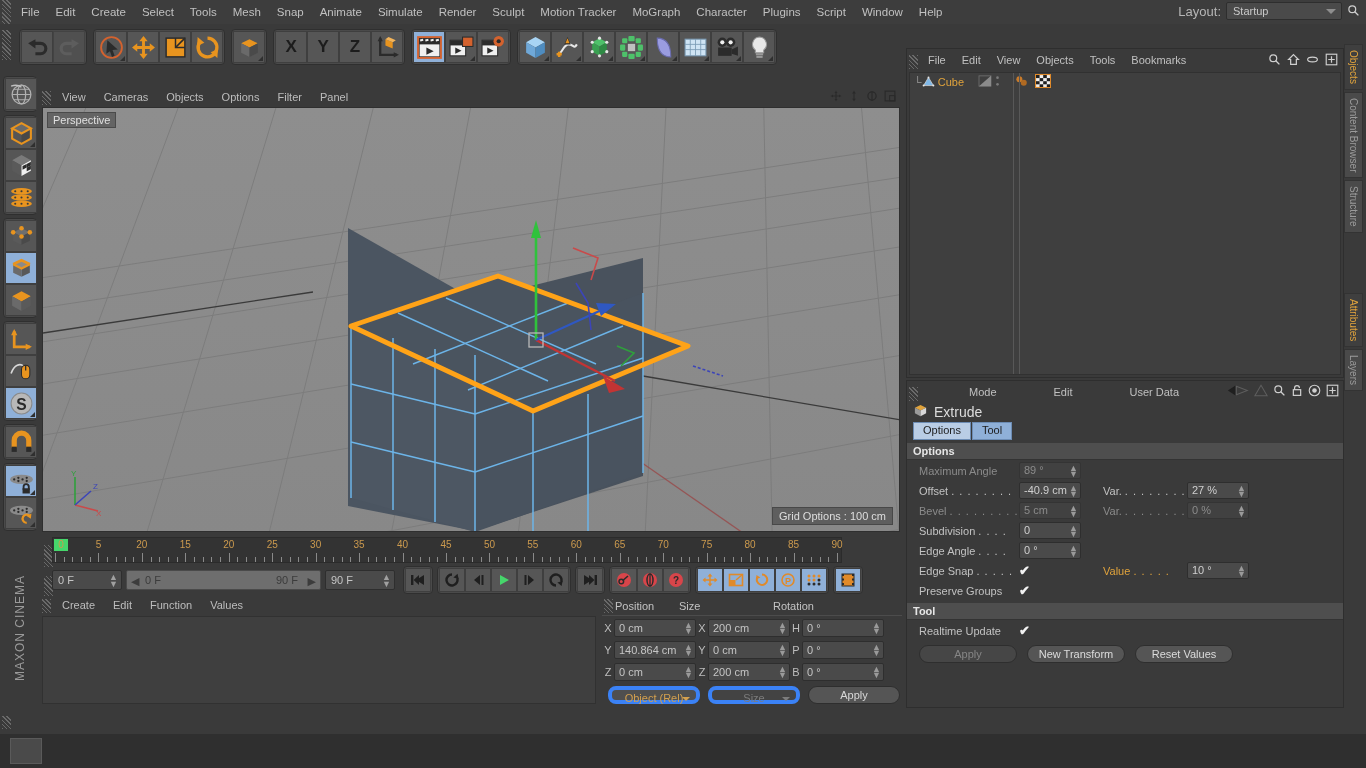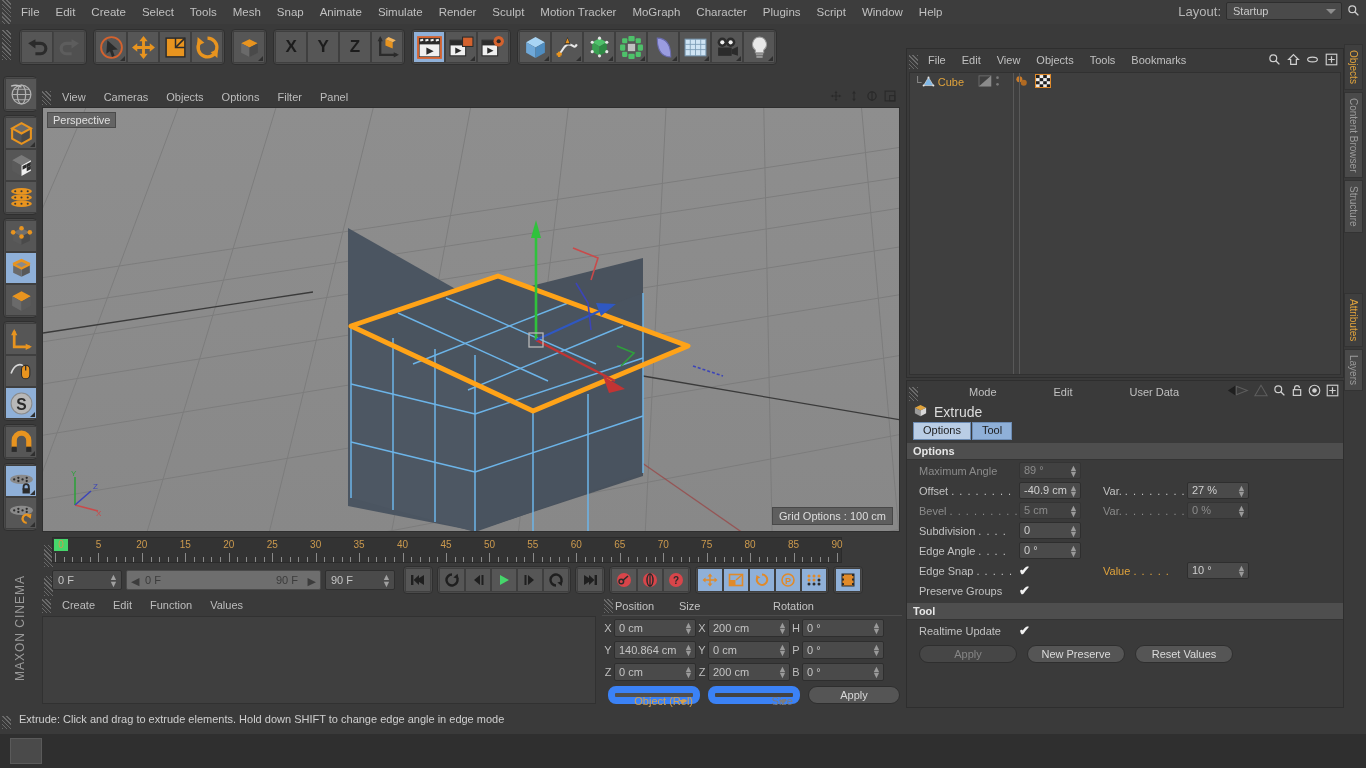--- a/index.html
+++ b/index.html
@@ -91,22 +91,22 @@
 
   
   .coord { position:absolute; left:602px; top:596px; width:300px; height:112px; background:#3a3a3a;}
   .coord-head { display:flex; height:20px; align-items:center; border-bottom:1px solid #4c4c4c;}
   .coord-head span { color:#c3c3c3; font-size:11px;}
   .cline { display:flex; align-items:center; height:20px; margin-top:2px; }
   .cax { width:12px; color:#bdbdbd; font-size:11px; text-align:center;}
   .cfield { width:82px; height:18px; background:#4a4a4a; border:1px solid #2e2e2e; border-radius:2px;
       color:#c5c5c5; font-size:11px; padding:0 12px 0 4px; line-height:16px; position:relative;}
   .cfield .spin{position:absolute;right:2px;top:2px;color:#9a9a9a;font-size:9px;line-height:6px;}
-  .dropbtn { height:18px; background:#4f4f4f; border:7px solid #3b82f6; border-radius:8px;
-      color:#d3a04f; font-size:11px; line-height:16px; text-align:right; position:relative;}
+  .dropbtn { height:18px; background:#4f4f4f; border:4px solid #3b82f6; border-radius:8px;
+      color:#d3a04f; font-size:11px; line-height:16px; text-align:center; position:relative;}
   .dropbtn.dis { color:#7c7c7c; background:#434343;}
   .dropbtn .arw{position:absolute;right:6px;top:7px;width:0;height:0;border-left:4px solid transparent;
       border-right:4px solid transparent;border-top:4px solid currentColor;}
   .applybtn { height:18px; background:#555; border:1px solid #2e2e2e; border-radius:9px;
       color:#d8d8d8; font-size:11px; line-height:16px; text-align:center; cursor:pointer;}
 
   
   .objmgr { position:absolute; left:906px; top:48px; width:438px; height:330px; background:#3a3a3a; border:1px solid #2e2e2e;}
   .om-menu { height:22px; display:flex; align-items:center; }
   .om-menu .mi { padding:0 8px; color:#c0c0c0; font-size:11px;}
@@ -1289,40 +1289,39 @@
         <div class="prow">
           <span style="width:12px"></span>
           <span class="plabel" style="width:100px">Realtime Update <span style="letter-spacing:1px"></span></span>
           <span style="width:62px;display:flex;align-items:center">
             <span class="chkmark">✔</span>
           </span>
         </div>
         <div class="prow" style="margin-top: 4px;">
           <span style="width:12px"></span>
           <div class="btnpill dis" style="width:98px;margin-right:10px">Apply</div>
-          <div class="btnpill" style="width:98px;margin-right:10px">New Preserve</div>
+          <div class="btnpill" style="width:98px;margin-right:10px">New Transform</div>
           <div class="btnpill" style="width:98px;margin-right:10px">Reset Values</div>
         </div>
       </div>
   </div>
 
   <div class="vtabs">
     <div id="vtabs-top">
         <div class="vtab sel">Objects</div>
         <div class="vtab">Content Browser</div>
         <div class="vtab">Structure</div>
       </div>
     <div style="height:58px"></div>
     <div id="vtabs-bottom">
         <div class="vtab sel">Attributes</div>
         <div class="vtab">Layers</div>
       </div>
   </div>
 
   <div class="status">
     <span class="grip" style="height:13px"></span>
-    <span class="txt">Extrude: Click and drag to extrude elements. Hold down SHIFT to change edge angle in edge mode</span>
   </div>
 
   <div class="taskbar">
     <div class="tb-btn"></div>
   </div>
 </div>
 
 </body></html>

